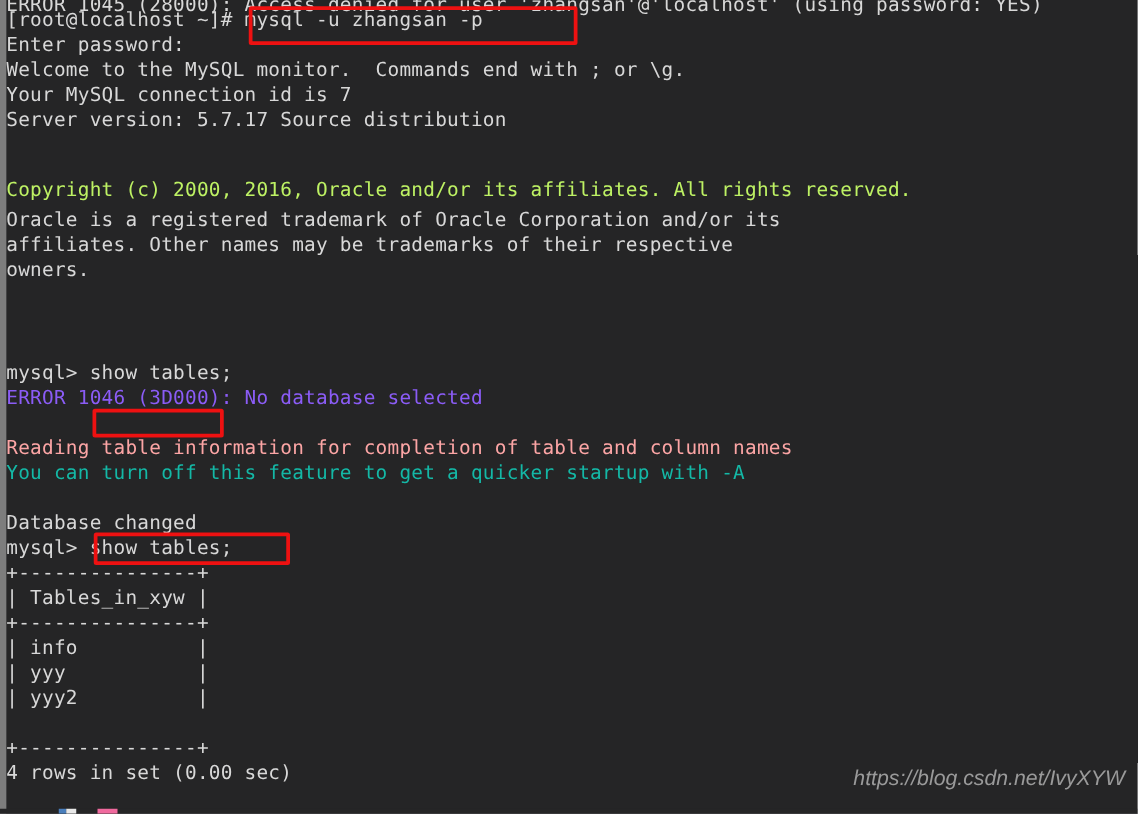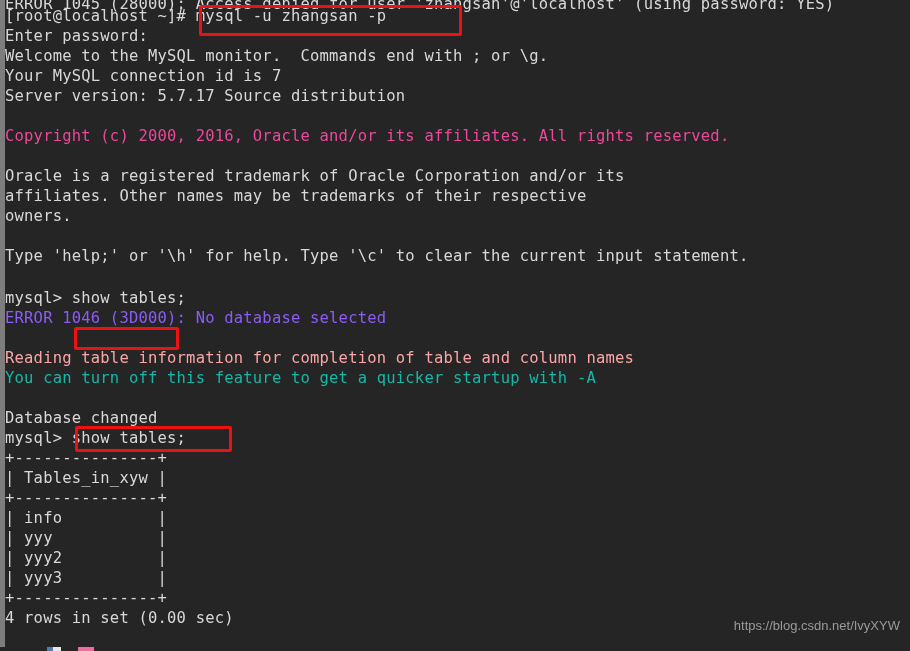--- a/index.html
+++ b/index.html
@@ -75,24 +75,25 @@
     background: transparent;
     z-index: 3;
     pointer-events: none;
   }
 
   #watermark {
     position: absolute;
     right: 10px;
     bottom: 18px;
     font-family: "Liberation Sans", sans-serif;
-    font-size: 13px;
+    font-size: 17px;
     color: #9a9a9a;
     z-index: 5;
     white-space: pre;
+    font-style: italic;
   }
 
   
   #bottom-edge {
     position: absolute;
     left: 0;
     bottom: 0;
     width: 910px;
     height: 4px;
     background: #252526;
@@ -117,42 +118,40 @@
   </div>
 
   <div id="console">
     <div class="line" style="top: -6px; color: rgb(216, 216, 216);">ERROR 1045 (28000): Access denied for user 'zhangsan'@'localhost' (using password: YES)</div>
     <div class="line" style="top: 6px; color: rgb(216, 216, 216);">[root@localhost ~]# mysql -u zhangsan -p</div>
     <div class="line" style="top: 26px; color: rgb(216, 216, 216);">Enter password:</div>
     <div class="line" style="top: 46px; color: rgb(216, 216, 216);">Welcome to the MySQL monitor.  Commands end with ; or \g.</div>
     <div class="line" style="top: 66px; color: rgb(216, 216, 216);">Your MySQL connection id is 7</div>
     <div class="line" style="top: 86px; color: rgb(216, 216, 216);">Server version: 5.7.17 Source distribution</div>
     <div class="line blank" style="top:106px"></div>
-    <div class="line" style="top: 126px; color: #ec4899;">Copyright (c) 2000, 2016, Oracle and/or its affiliates. All rights reserved.</div>
+    <div class="line" style="top: 142px; color: #bef264;">Copyright (c) 2000, 2016, Oracle and/or its affiliates. All rights reserved.</div>
     <div class="line blank" style="top:146px"></div>
     <div class="line" style="top: 166px; color: rgb(216, 216, 216);">Oracle is a registered trademark of Oracle Corporation and/or its</div>
     <div class="line" style="top: 186px; color: rgb(216, 216, 216);">affiliates. Other names may be trademarks of their respective</div>
     <div class="line" style="top: 206px; color: rgb(216, 216, 216);">owners.</div>
     <div class="line blank" style="top:226px"></div>
-    <div class="line" style="top: 246px; color: rgb(216, 216, 216);">Type 'help;' or '\h' for help. Type '\c' to clear the current input statement.</div>
     <div class="line blank" style="top:266px"></div>
     <div class="line" style="top: 288px; color: rgb(216, 216, 216);">mysql&gt; show tables;</div>
     <div class="line" style="top: 308px; color: #8b5cf6;">ERROR 1046 (3D000): No database selected</div>
     <div class="line" style="top: 348px; color: #fca5a5;">Reading table information for completion of table and column names</div>
     <div class="line" style="top: 368px; color: #14b8a6;">You can turn off this feature to get a quicker startup with -A</div>
     <div class="line blank" style="top:388px"></div>
     <div class="line" style="top: 408px; color: rgb(216, 216, 216);">Database changed</div>
     <div class="line" style="top: 428px; color: rgb(216, 216, 216);">mysql&gt; show tables;</div>
     <div class="line" style="top: 448px; color: rgb(216, 216, 216);">+---------------+</div>
     <div class="line" style="top: 468px; color: rgb(216, 216, 216);">| Tables_in_xyw |</div>
     <div class="line" style="top: 488px; color: rgb(216, 216, 216);">+---------------+</div>
     <div class="line" style="top: 508px; color: rgb(216, 216, 216);">| info          |</div>
     <div class="line" style="top: 528px; color: rgb(216, 216, 216);">| yyy           |</div>
     <div class="line" style="top: 548px; color: rgb(216, 216, 216);">| yyy2          |</div>
-    <div class="line" style="top: 568px; color: rgb(216, 216, 216);">| yyy3          |</div>
     <div class="line" style="top: 588px; color: rgb(216, 216, 216);">+---------------+</div>
     <div class="line" style="top: 608px; color: rgb(216, 216, 216);">4 rows in set (0.00 sec)</div>
   </div>
 
   <div class="redbox" id="box-0" style="left: 199px; top: 5px; width: 263px; height: 31px; border-color: rgb(238, 17, 17);"></div>
   <div class="redbox" id="box-1" style="left: 74px; top: 327px; width: 105px; height: 23px; border-color: rgb(238, 17, 17);"></div>
   <div class="redbox" id="box-2" style="left: 75px; top: 426px; width: 157px; height: 26px; border-color: rgb(238, 17, 17);"></div>
 
   <div id="watermark">https://blog.csdn.net/IvyXYW</div>
 

